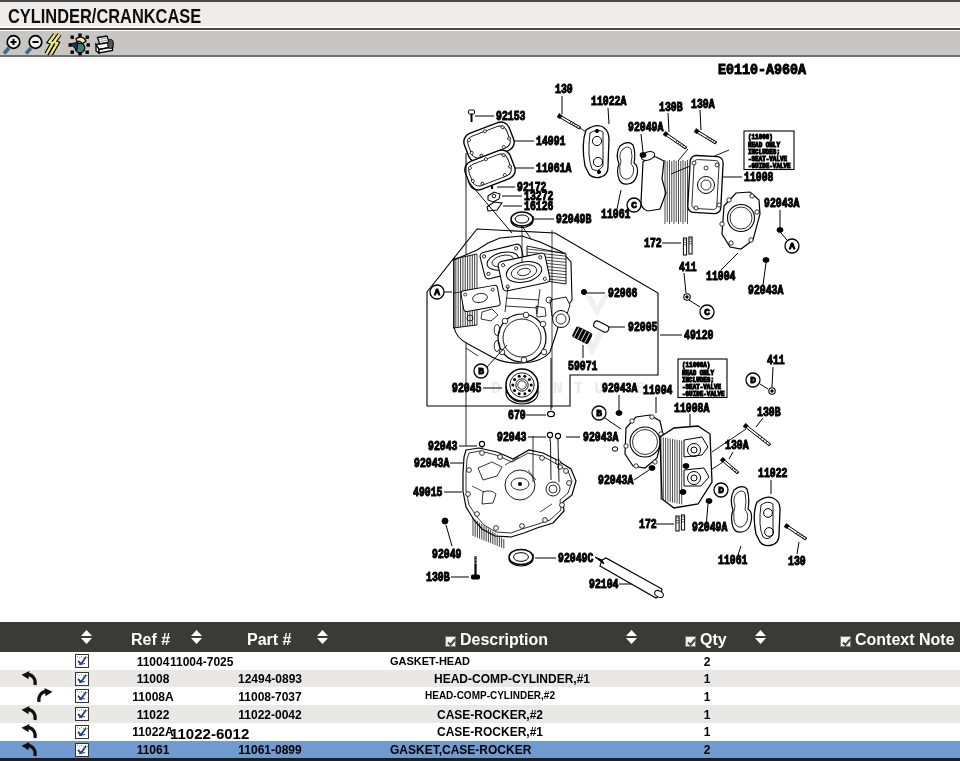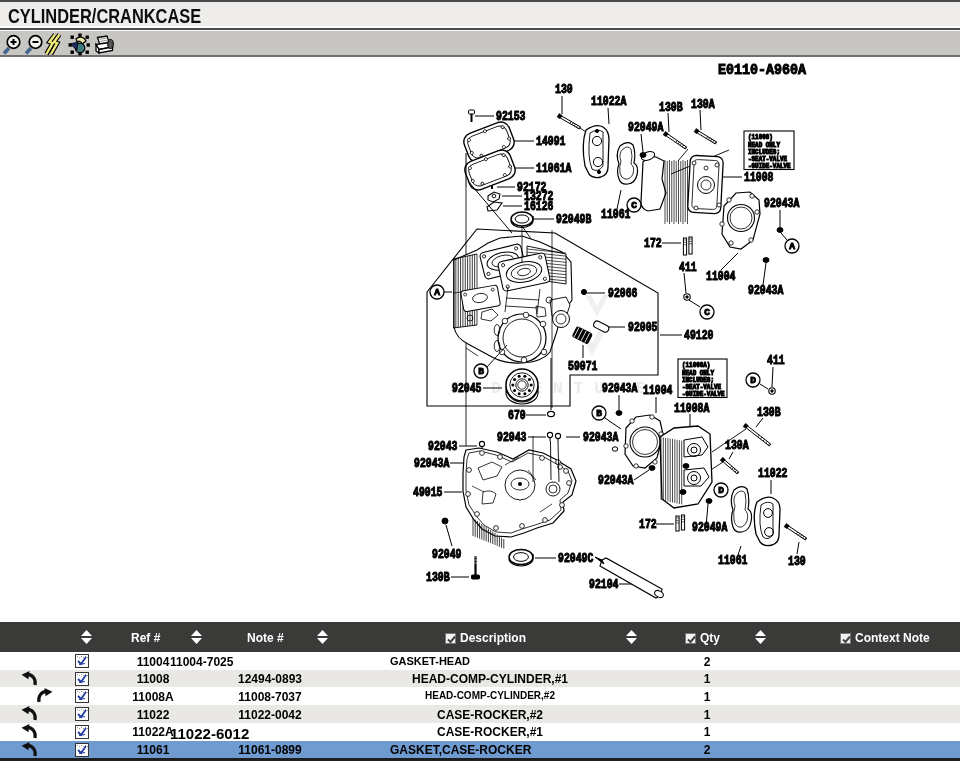--- a/index.html
+++ b/index.html
@@ -534,21 +534,21 @@
       <ellipse cx="683" cy="492" rx="3" ry="2.4" fill="black"></ellipse>
       <ellipse cx="686" cy="466" rx="3" ry="2.4" fill="black"></ellipse>
       <path d="M734 490 q8 -6 13 -1 q3 9 1 20 q5 3 3 13 q-2 9 -9 10 q-7 1 -9 -5 q-3 -9 0 -17 q-4 -11 1 -20 z" fill="white" stroke="black" stroke-width="1.2"></path>
       <path d="M737 493 q5 -4 8 0 q2 8 0 17 q4 3 2 11 q-3 7 -8 6 q-4 -1 -5 -7 q-1 -8 1 -14 q-3 -8 2 -13 z" fill="none" stroke="black" stroke-width="0.8"></path>
       <path d="M757 502 q9 -7 16 -4 q7 3 7 11 l-1 26 q0 8 -7 10 q-8 2 -12 -3 l-4 -8 q-4 -20 1 -32 z" fill="white" stroke="black" stroke-width="1.3"></path>
       <path d="M761 505 q7 -5 12 -1 l0 31 q-5 6 -10 2 q-5 -11 -2 -32 z" fill="none" stroke="black" stroke-width="0.9"></path>
       <circle cx="768" cy="513" r="4.4" fill="none" stroke="black" stroke-width="1"></circle>
       <circle cx="769" cy="532" r="4.4" fill="none" stroke="black" stroke-width="1"></circle>
     </g>
   </svg>
-<div style="position:absolute;left:0;top:621.5px;width:960px;height:30.5px;background:#3a3a38;color:#fff;font-weight:bold;font-size:12px">
+<div style="position:absolute;left:0;top:621.5px;width:960px;height:30.5px;background:#3a3a38;color:#fff;font-weight:bold;font-size:16px">
     <div style="position:absolute;left:81px;top:8px"><svg width="11" height="14" viewBox="0 0 11 14">
         <polygon points="5.5,0 11,6 0,6" fill="#fff"></polygon>
         <polygon points="5.5,14 11,8 0,8" fill="#fff"></polygon>
       </svg></div>
     <div style="position:absolute;left:191px;top:8px"><svg width="11" height="14" viewBox="0 0 11 14">
         <polygon points="5.5,0 11,6 0,6" fill="#fff"></polygon>
         <polygon points="5.5,14 11,8 0,8" fill="#fff"></polygon>
       </svg></div>
     <div style="position:absolute;left:317px;top:8px"><svg width="11" height="14" viewBox="0 0 11 14">
         <polygon points="5.5,0 11,6 0,6" fill="#fff"></polygon>
@@ -556,21 +556,21 @@
       </svg></div>
     <div style="position:absolute;left:626px;top:8px"><svg width="11" height="14" viewBox="0 0 11 14">
         <polygon points="5.5,0 11,6 0,6" fill="#fff"></polygon>
         <polygon points="5.5,14 11,8 0,8" fill="#fff"></polygon>
       </svg></div>
     <div style="position:absolute;left:755px;top:8px"><svg width="11" height="14" viewBox="0 0 11 14">
         <polygon points="5.5,0 11,6 0,6" fill="#fff"></polygon>
         <polygon points="5.5,14 11,8 0,8" fill="#fff"></polygon>
       </svg></div>
     <div style="position:absolute;left:131px;top:9px">Ref #</div>
-    <div style="position:absolute;left:247px;top:9px">Note #</div>
+    <div style="position:absolute;left:247px;top:9px">Part #</div>
     <div style="position:absolute;left:445px;top:9px"><span style="display:inline-block;width:11px;height:11px;background:#f2f2f0;border:1px solid #777;vertical-align:-2px;margin-right:4px;position:relative"><svg width="11" height="11" viewBox="0 0 11 11" style="position:absolute;left:0;top:0">
           <path d="M2 5.5 L4.5 8 L9 2.5" stroke="#444" stroke-width="2" fill="none"></path>
         </svg></span>Description</div>
     <div style="position:absolute;left:685px;top:9px"><span style="display:inline-block;width:11px;height:11px;background:#f2f2f0;border:1px solid #777;vertical-align:-2px;margin-right:4px;position:relative"><svg width="11" height="11" viewBox="0 0 11 11" style="position:absolute;left:0;top:0">
           <path d="M2 5.5 L4.5 8 L9 2.5" stroke="#444" stroke-width="2" fill="none"></path>
         </svg></span>Qty</div>
     <div style="position:absolute;left:840px;top:9px"><span style="display:inline-block;width:11px;height:11px;background:#f2f2f0;border:1px solid #777;vertical-align:-2px;margin-right:4px;position:relative"><svg width="11" height="11" viewBox="0 0 11 11" style="position:absolute;left:0;top:0">
           <path d="M2 5.5 L4.5 8 L9 2.5" stroke="#444" stroke-width="2" fill="none"></path>
         </svg></span>Context Note</div>
   </div>
@@ -606,21 +606,21 @@
           <rect x="6" y="2" width="1" height="1"></rect>
           <rect x="8" y="3" width="1" height="1"></rect>
           <rect x="10" y="2" width="1" height="1"></rect>
           <rect x="12" y="3" width="1" height="1"></rect>
         </g>
         <path d="M3 7 L6 10 L11 3" stroke="#223a9e" stroke-width="1.8" fill="none"></path>
         <line x1="4" y1="10.5" x2="10" y2="9.5" stroke="#223a9e" stroke-width="1.1"></line>
       </svg></div>
     <div style="position:absolute;left:153px;top:2.5px;width:200px;margin-left:-100px;text-align:center;font-weight:bold;font-size:12px">11008</div>
     <div style="position:absolute;left:270px;top:2.5px;width:200px;margin-left:-100px;text-align:center;font-weight:bold;font-size:12px">12494-0893</div>
-    <div style="position:absolute;left:490px;top:2.5px;width:200px;margin-left:-100px;text-align:center;font-weight:bold;font-size:12px">HEAD-COMP-CYLINDER,#1</div>
+    <div style="position:absolute;left:490px;top:2.5px;width:200px;margin-left:-100px;text-align:right;font-weight:bold;font-size:12px">HEAD-COMP-CYLINDER,#1</div>
     <div style="position:absolute;left:707px;top:2.5px;width:200px;margin-left:-100px;text-align:center;font-weight:bold;font-size:12px">1</div>
   </div>
 <div style="position:absolute;left:0;top:687.4px;width:960px;height:17.7px;background:#ffffff">
     <div style="position:absolute;left:36px;top:1px"><svg width="18" height="15" viewBox="0 0 18 15">
         <path d="M3 14 C2 8 5 4 11 3.2" stroke="#111" stroke-width="3.2" fill="none"></path>
         <polygon points="8.5,0 16.5,3.8 9.5,8.2" fill="#111"></polygon>
       </svg></div>
     <div style="position:absolute;left:75px;top:2px"><svg width="14" height="14" viewBox="0 0 14 14">
         <rect x="0.5" y="0.5" width="13" height="13" fill="#fff" stroke="#333" stroke-width="1"></rect>
         <g fill="#999">

